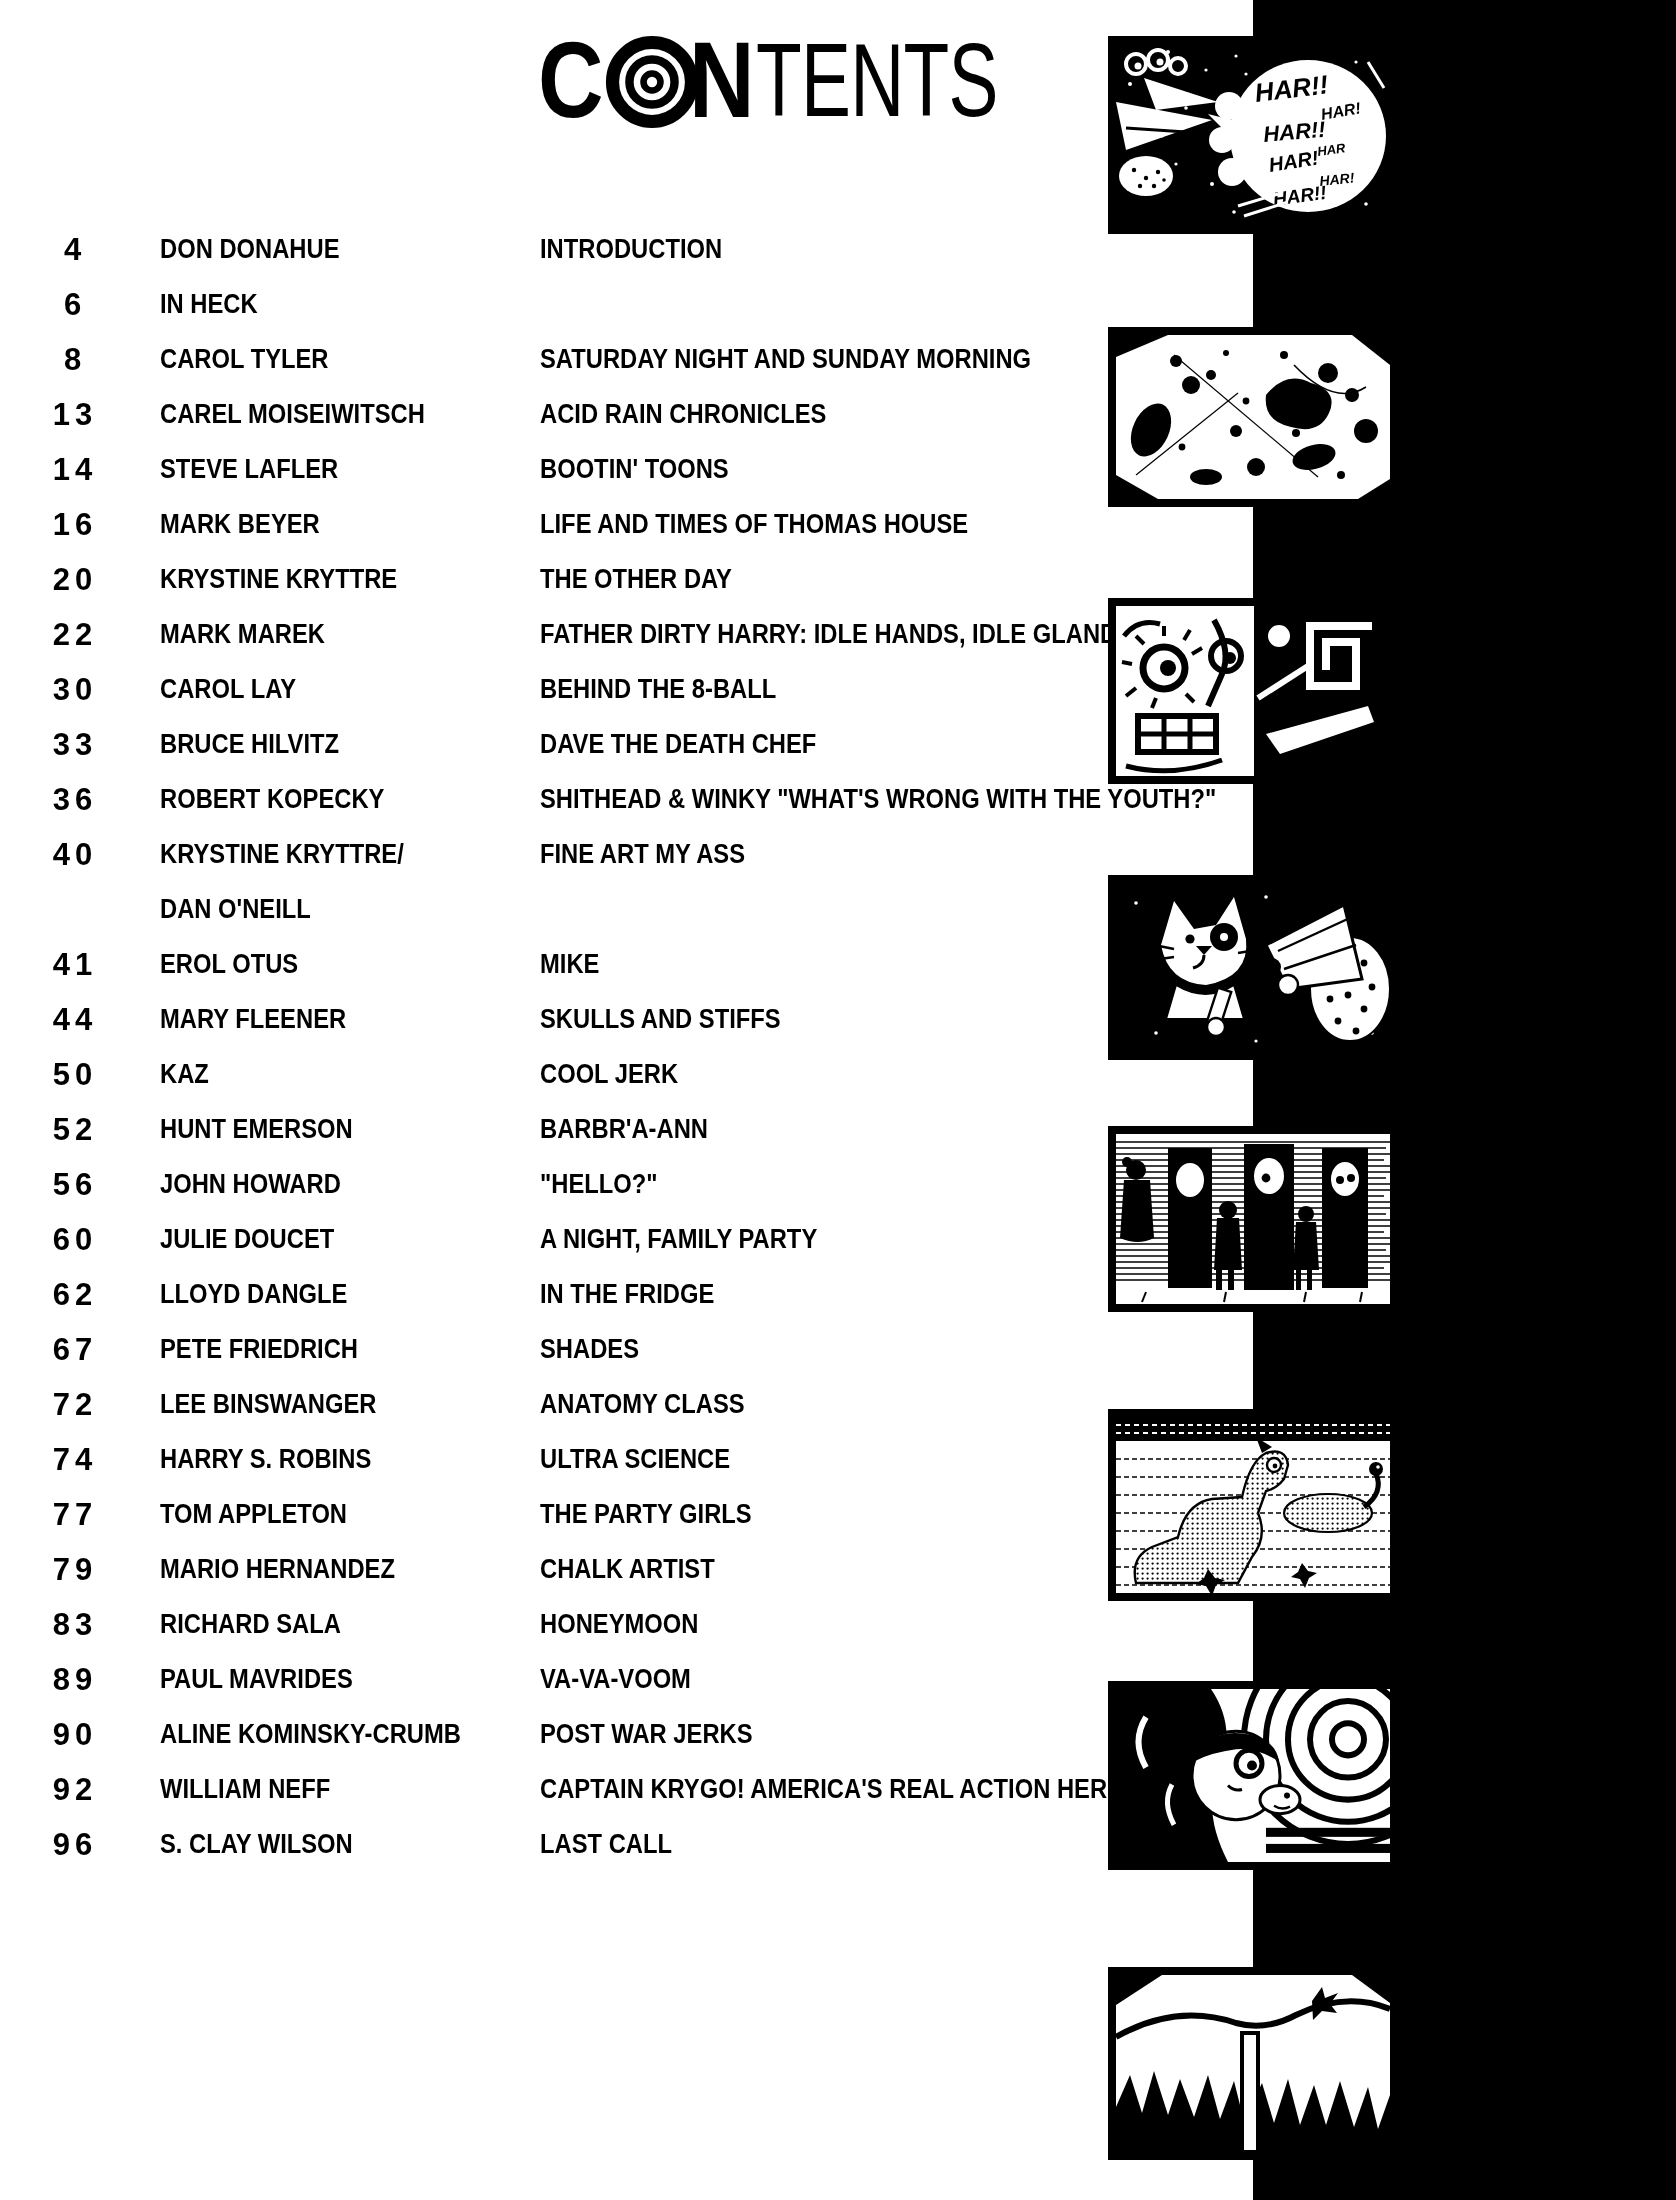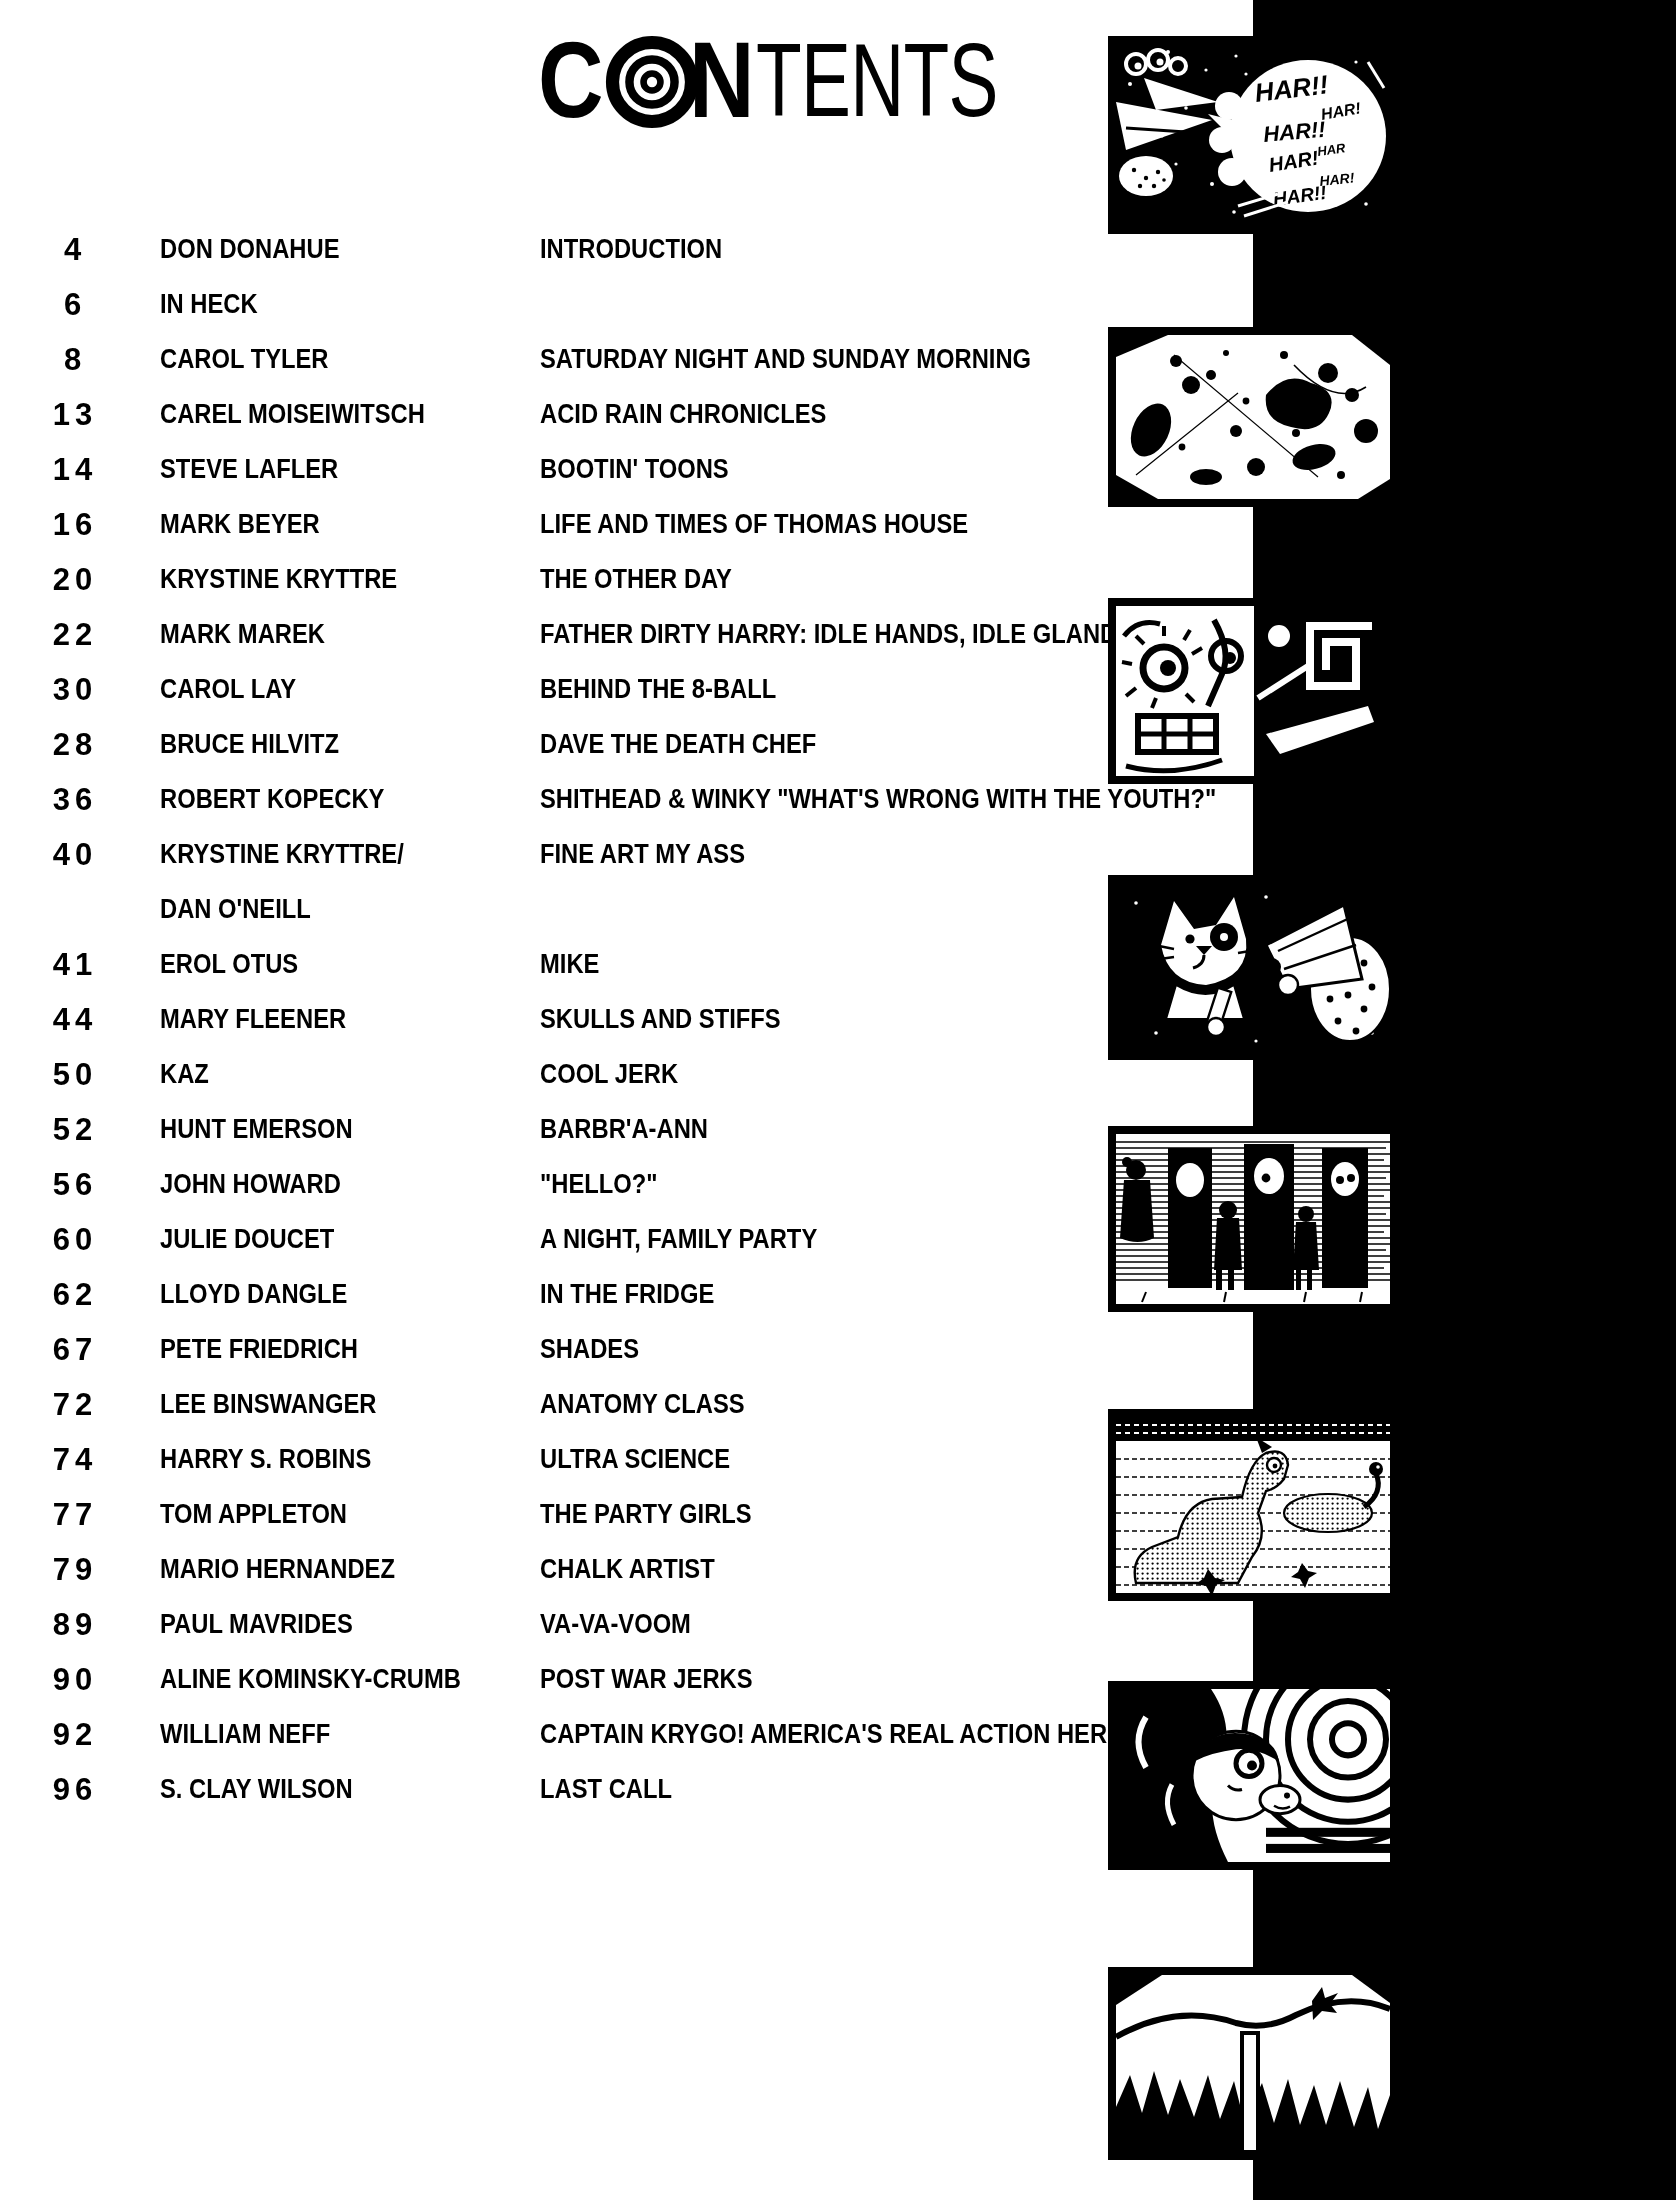--- a/index.html
+++ b/index.html
@@ -99,21 +99,21 @@
       <span class="cell-num">22</span>
       <span class="cell-author">MARK MAREK</span>
       <span class="cell-title">FATHER DIRTY HARRY: IDLE HANDS, IDLE GLANDS</span>
     </div>
     <div class="toc-row">
       <span class="cell-num">30</span>
       <span class="cell-author">CAROL LAY</span>
       <span class="cell-title">BEHIND THE 8-BALL</span>
     </div>
     <div class="toc-row">
-      <span class="cell-num">28</span>
+      <span class="cell-num">33</span>
       <span class="cell-author">BRUCE HILVITZ</span>
       <span class="cell-title">DAVE THE DEATH CHEF</span>
     </div>
     <div class="toc-row">
       <span class="cell-num">36</span>
       <span class="cell-author">ROBERT KOPECKY</span>
       <span class="cell-title">SHITHEAD &amp; WINKY "WHAT'S WRONG WITH THE YOUTH?"</span>
     </div>
     <div class="toc-row two">
       <span class="cell-num">40</span>
@@ -175,20 +175,25 @@
     </div>
     <div class="toc-row">
       <span class="cell-num">77</span>
       <span class="cell-author">TOM APPLETON</span>
       <span class="cell-title">THE PARTY GIRLS</span>
     </div>
     <div class="toc-row">
       <span class="cell-num">79</span>
       <span class="cell-author">MARIO HERNANDEZ</span>
       <span class="cell-title">CHALK ARTIST</span>
+    </div>
+    <div class="toc-row">
+      <span class="cell-num">83</span>
+      <span class="cell-author">RICHARD SALA</span>
+      <span class="cell-title">HONEYMOON</span>
     </div>
     <div class="toc-row">
       <span class="cell-num">89</span>
       <span class="cell-author">PAUL MAVRIDES</span>
       <span class="cell-title">VA-VA-VOOM</span>
     </div>
     <div class="toc-row">
       <span class="cell-num">90</span>
       <span class="cell-author">ALINE KOMINSKY-CRUMB</span>
       <span class="cell-title">POST WAR JERKS</span>

